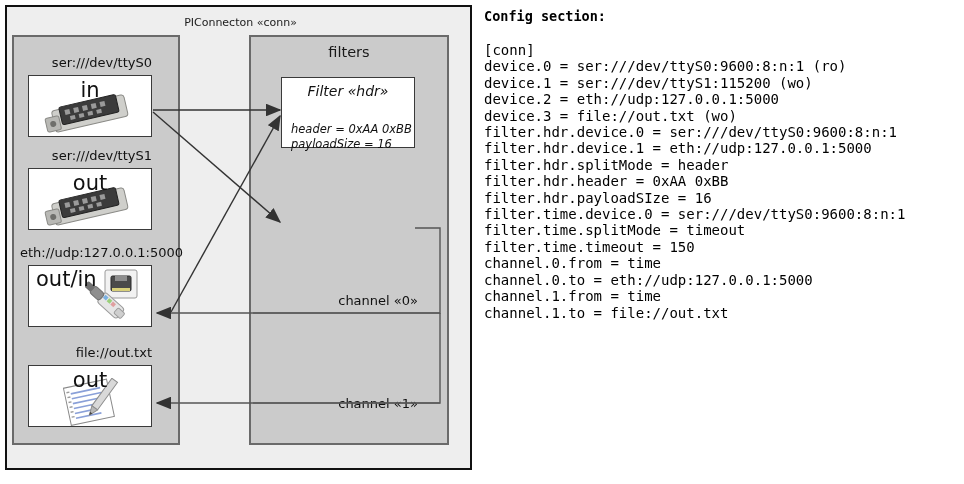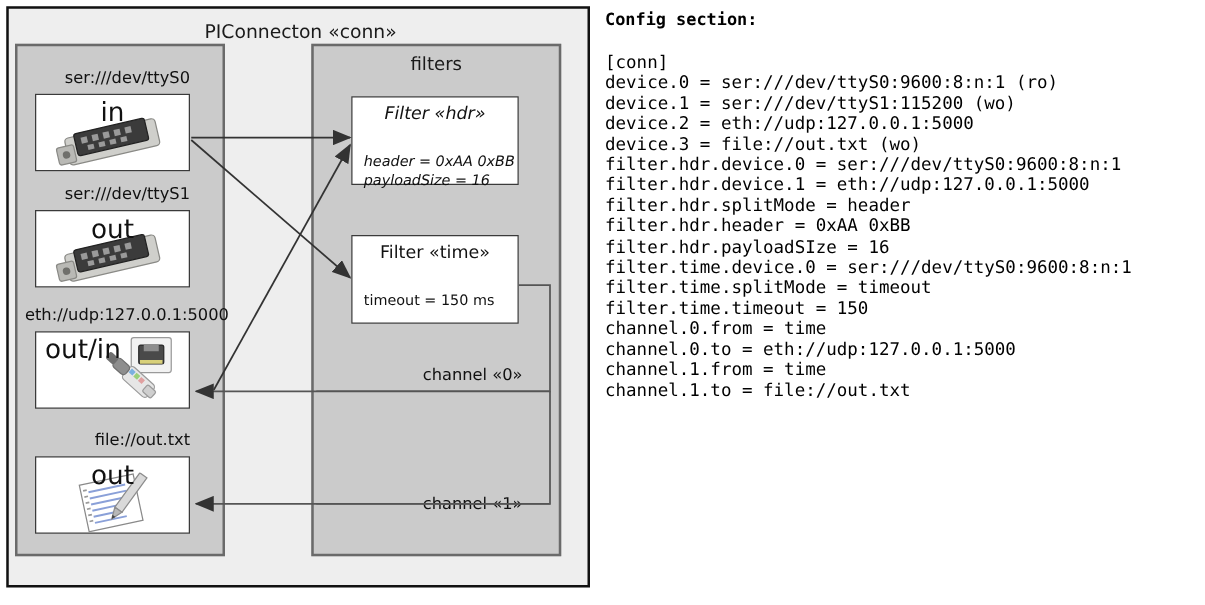--- a/index.html
+++ b/index.html
@@ -8,21 +8,21 @@
 
   
   #diagram{position:absolute;left:0;top:0;width:478px;height:484px;}
 
   .outer-frame{
     position:absolute;left:5px;top:5px;width:467px;height:465px;
     background:#eeeeee;border:2px solid #111111;box-sizing:border-box;
   }
   .outer-title{
     position:absolute;left:0;top:9px;width:467px;text-align:center;
-    font-size:15px;color:#1a1a1a;
+    font-size:11px;color:#1a1a1a;
   }
 
   
   .group{
     position:absolute;background:#cbcbcb;
     border:2px solid #6a6a6a;box-sizing:border-box;padding-left:40px;
   }
   #devices-group{left:12px;top:35px;width:168px;height:410px;}
   #filters-group{left:249px;top:35px;width:200px;height:410px;}
   .group-title{
@@ -205,26 +205,20 @@
   </div>
 
   <div class="filter-box" style="left:281px;top:77px;width:134px;height:71px;font-style:italic;">
     <div class="filter-title">Filter «hdr»</div>
     <div class="filter-props">
       <div>header = 0xAA 0xBB</div>
       <div>payloadSize = 16</div>
     </div>
   </div>
 
-  <div class="filter-box" style="left:281px;top:188px;width:134px;height:71px;">
-    <div class="filter-title">Filter «time»</div>
-    <div class="filter-props">
-      <div>timeout = 150 ms</div>
-    </div>
-  </div>
 
   <div class="channel-label" style="left:265px;top:293px;width:153px;">channel «0»</div>
   <div class="channel-label" style="left:265px;top:396px;width:153px;">channel «1»</div>
 
   <svg class="overlay">
     <defs>
       <marker id="ah" markerWidth="11" markerHeight="9" refX="10" refY="4.5" orient="auto">
         <polygon points="0,0 11,4.5 0,9" fill="#333333"></polygon>
       </marker>
     </defs>

